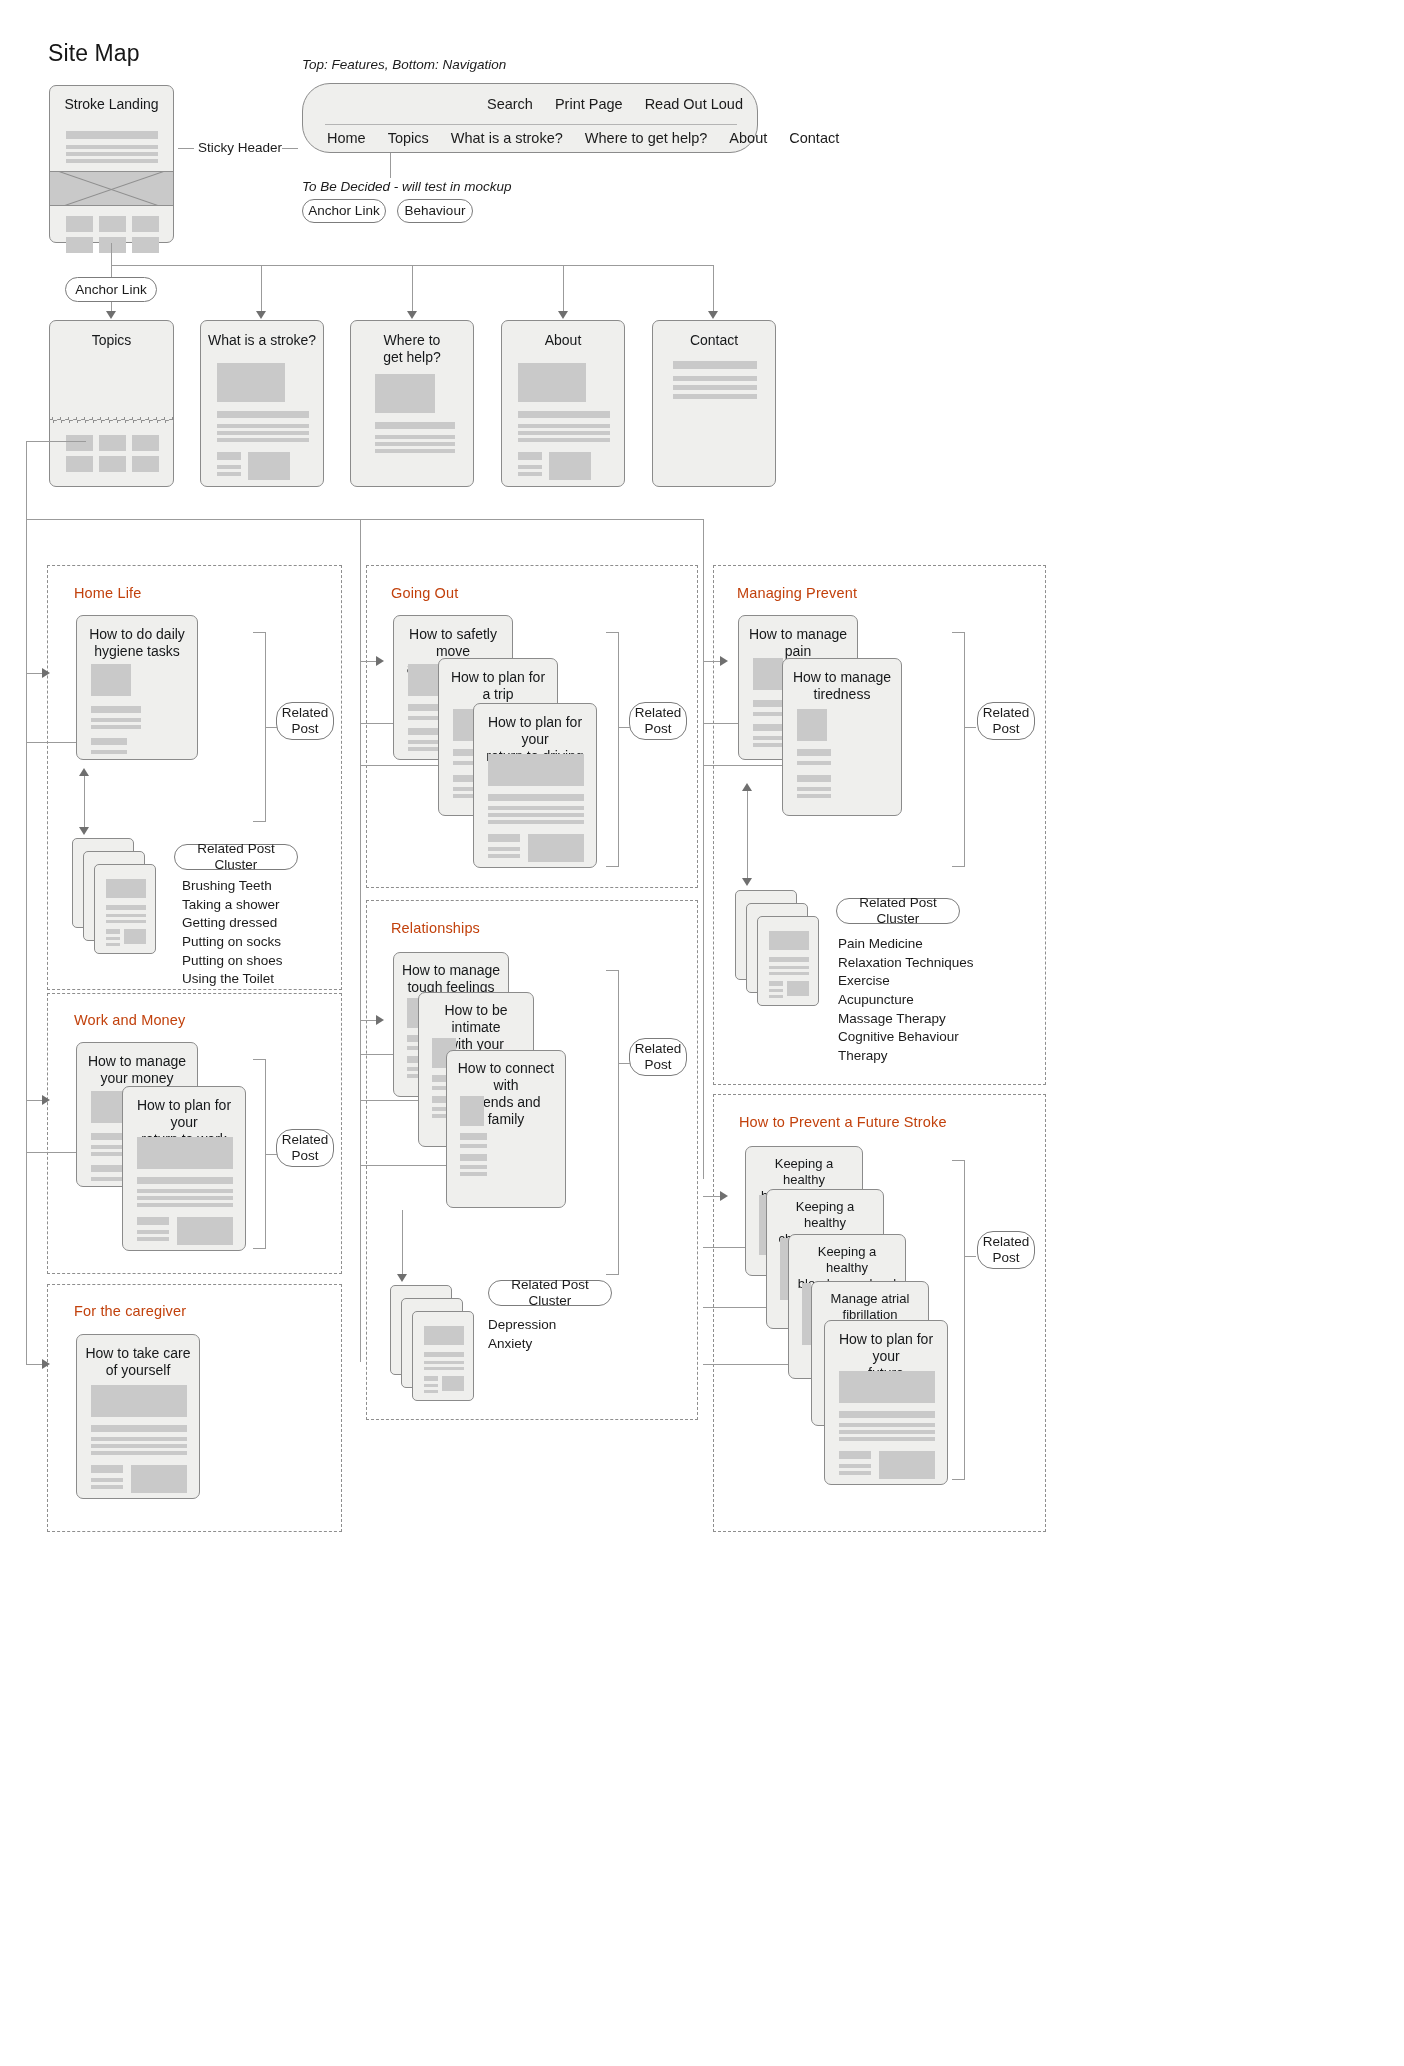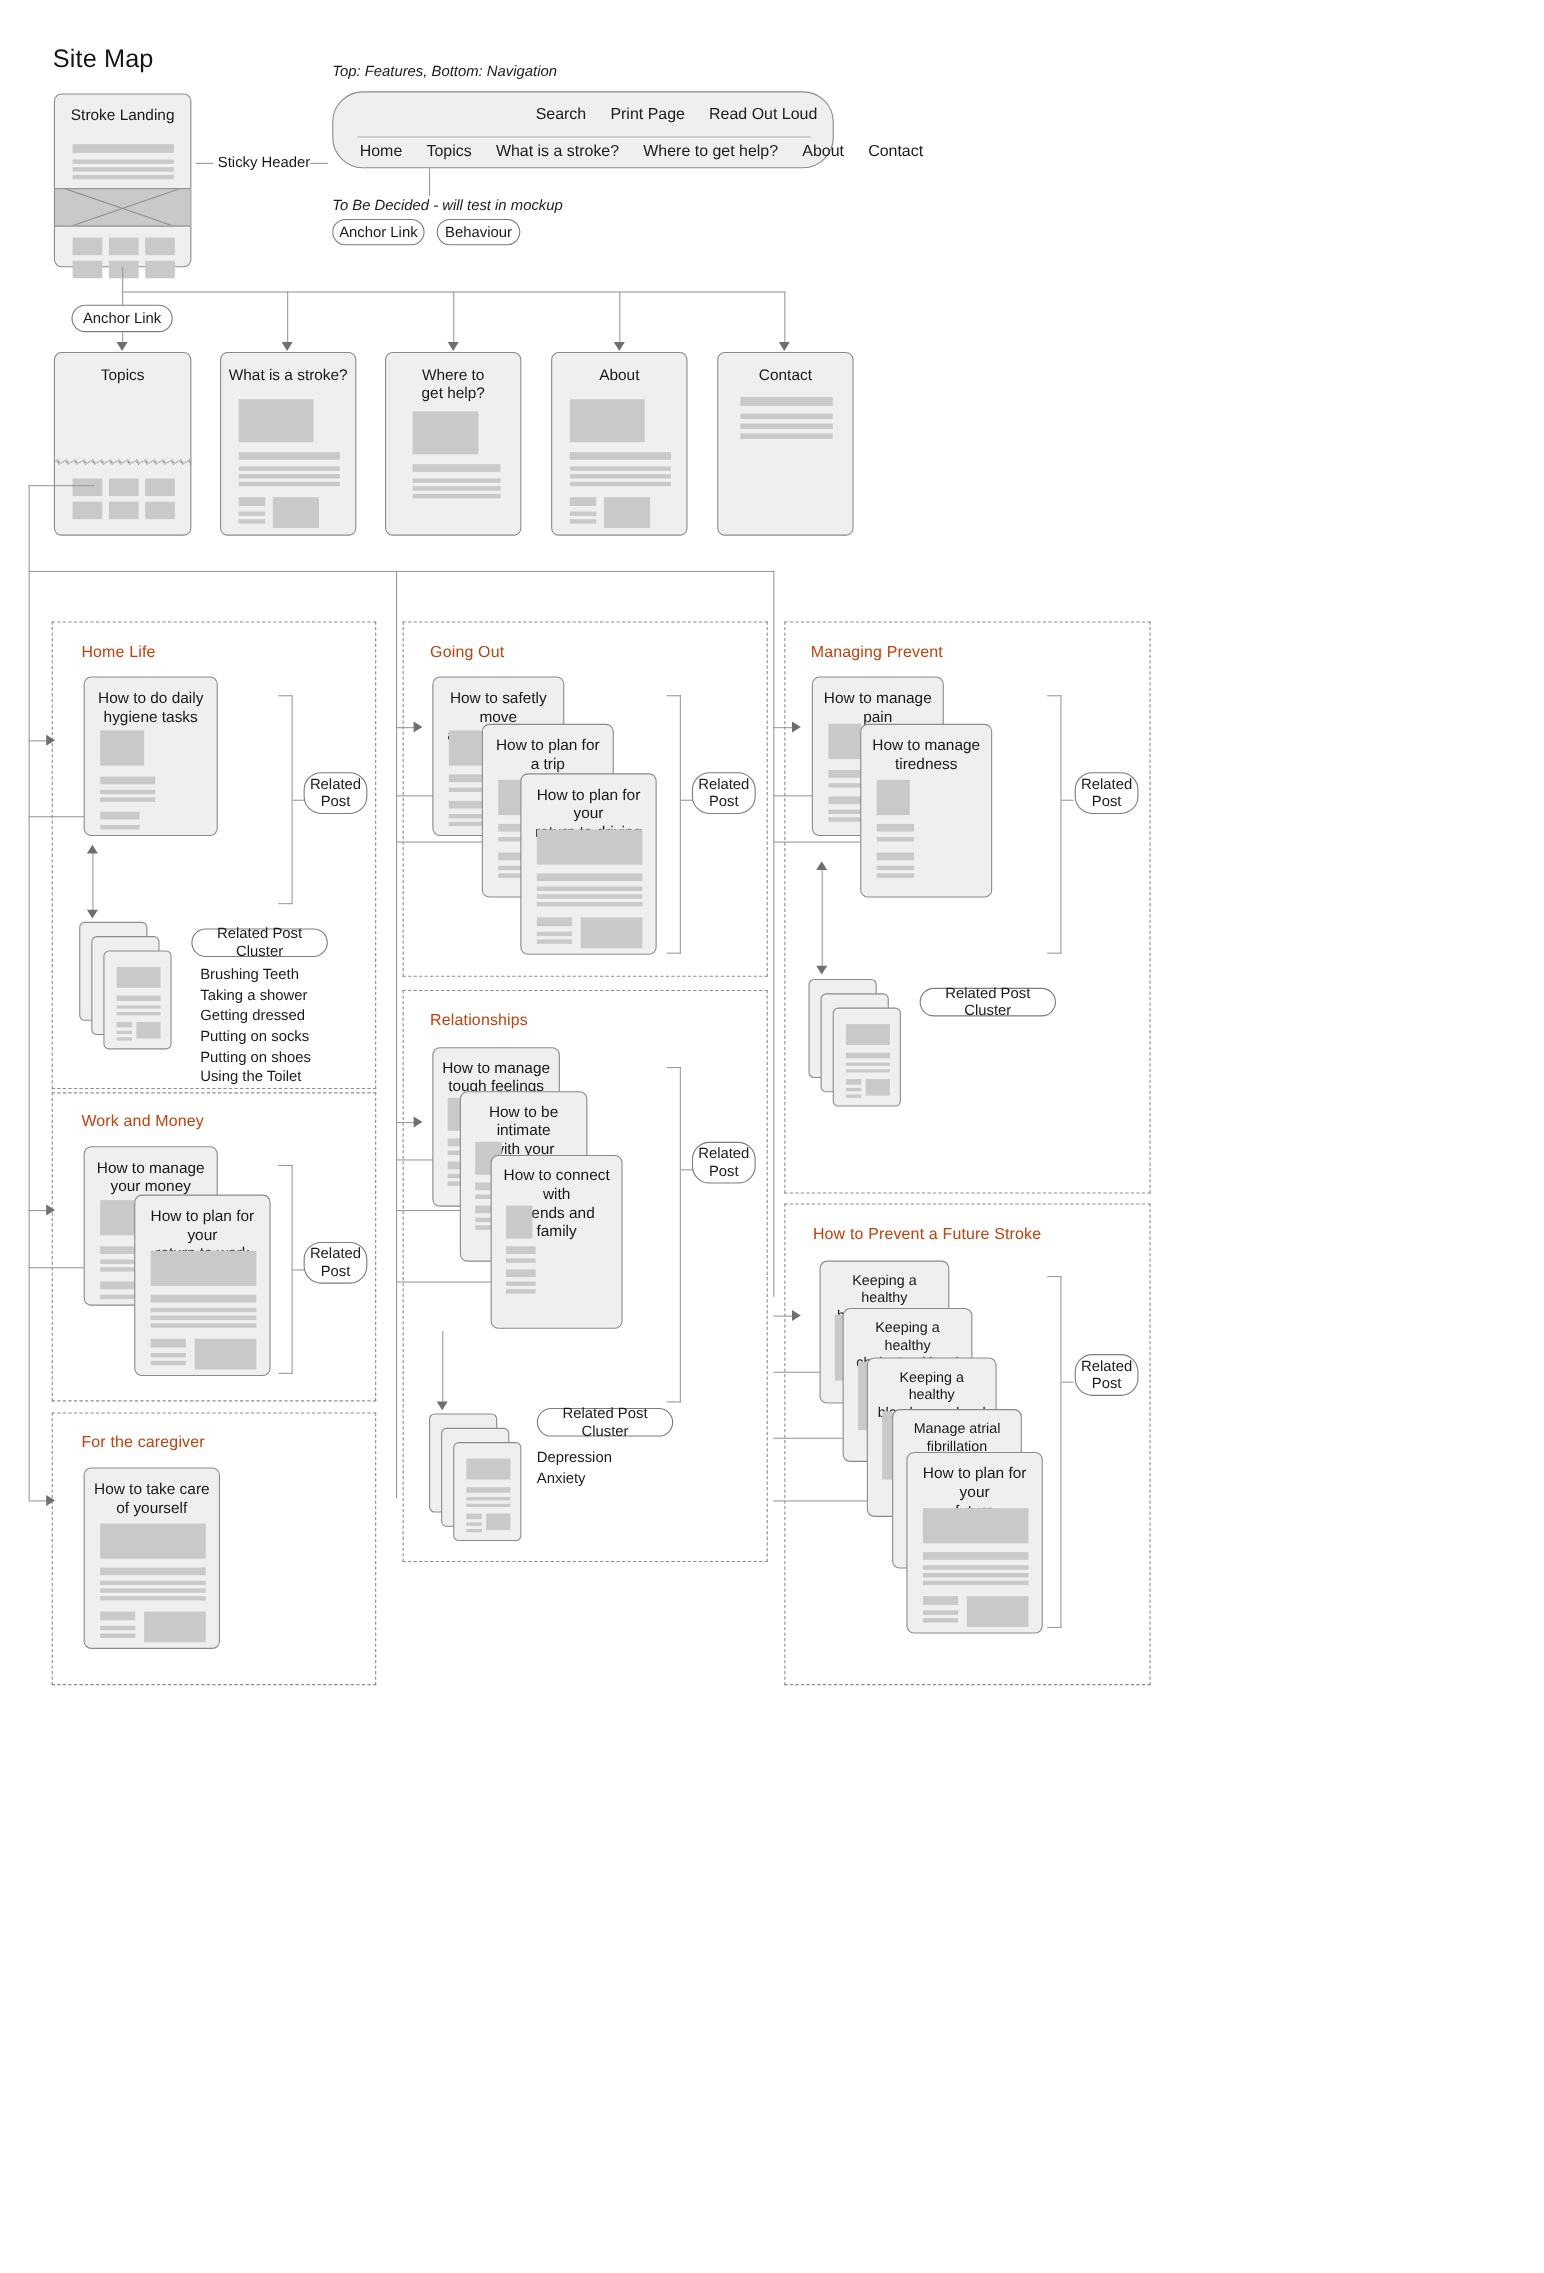--- a/index.html
+++ b/index.html
@@ -558,20 +558,27 @@
     <div class="block" style="left:11px;top:14px;width:40px;height:19px;"></div>
     <div class="bar" style="left:11px;top:40px;width:40px;height:5px;"></div>
     <div class="bar" style="left:11px;top:49px;width:40px;height:3px;"></div>
     <div class="bar" style="left:11px;top:55px;width:40px;height:3px;"></div>
     <div class="bar" style="left:11px;top:64px;width:14px;height:5px;"></div>
     <div class="block" style="left:29px;top:64px;width:22px;height:15px;"></div>
     <div class="bar" style="left:11px;top:72px;width:14px;height:3px;"></div>
     <div class="bar" style="left:11px;top:78px;width:14px;height:3px;"></div>
   </div>
   <div class="pill" style="left:836px;top:898px;width:124px;height:26px;">Related Post Cluster</div>
+  <div class="cluster-list" style="left:838px;top:935px;">Pain Medicine
+Relaxation Techniques
+Exercise
+Acupuncture
+Massage Therapy
+Cognitive Behaviour
+Therapy</div>
 
   <div class="dashbox" style="left:713px;top:1094px;width:333px;height:438px;"></div>
   <div class="group-title" style="left:739px;top:1114px;">How to Prevent a Future Stroke</div>
 
   <div class="hline" style="left:703px;top:1196px;width:21px;"></div>
   <div class="arrowhead" style="left:720px;top:1191px;"></div>
   <div class="hline" style="left:703px;top:1247px;width:69px;"></div>
   <div class="arrowhead" style="left:768px;top:1242px;"></div>
   <div class="hline" style="left:703px;top:1307px;width:98px;"></div>
   <div class="arrowhead" style="left:797px;top:1302px;"></div>

